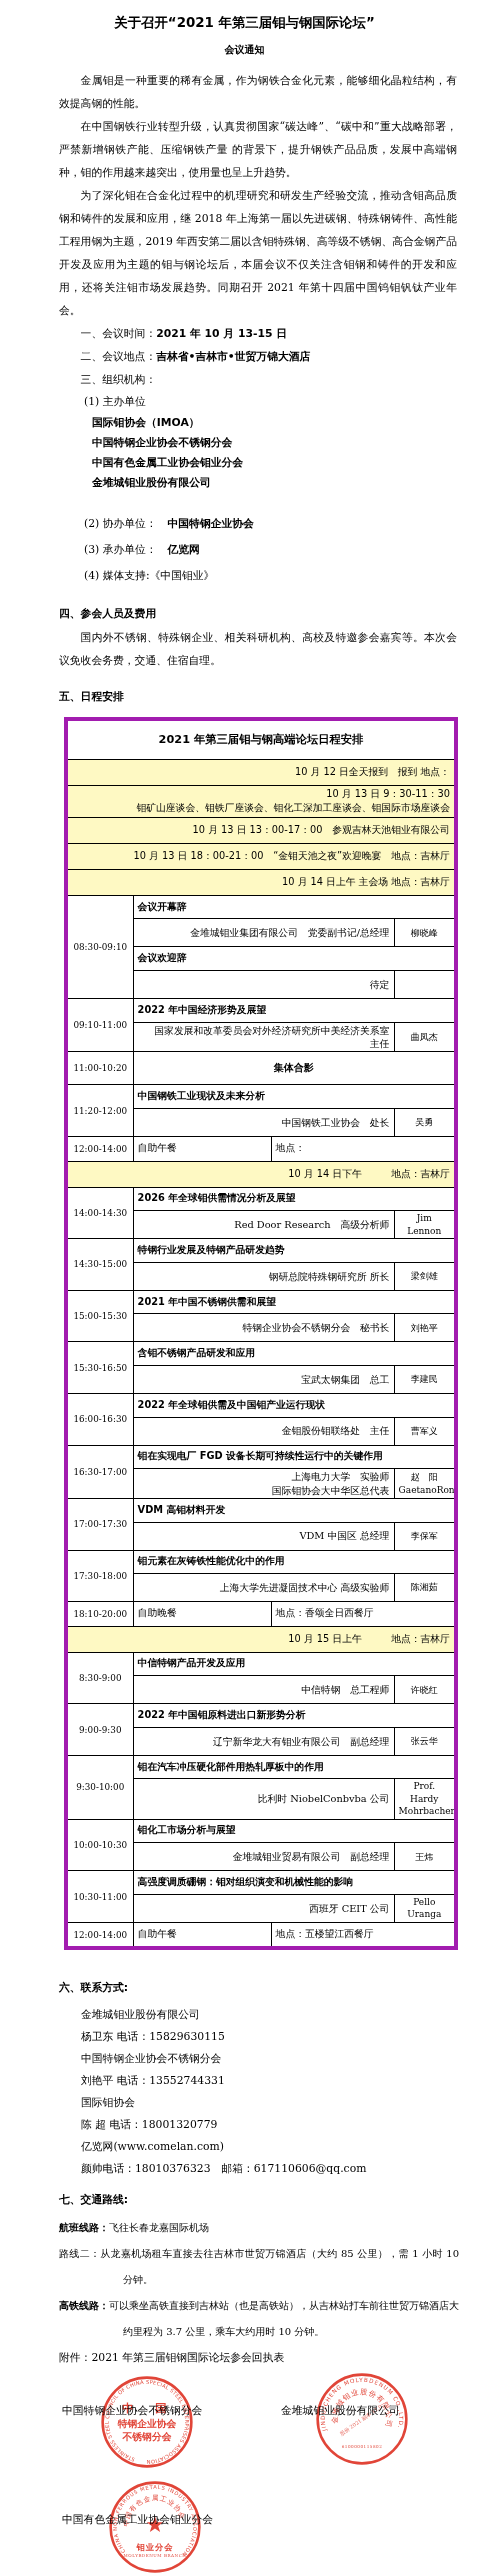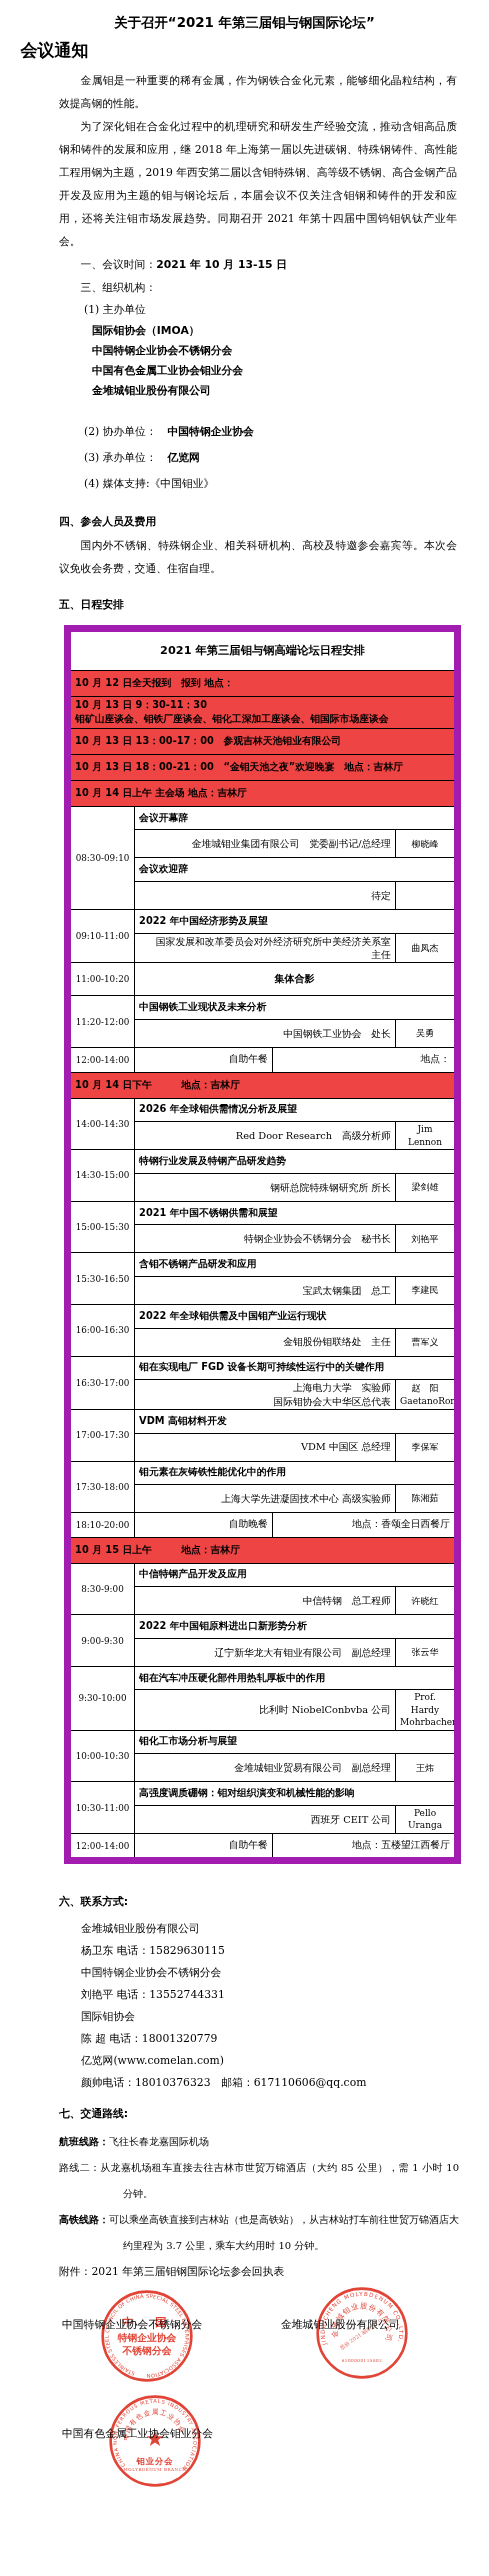--- a/index.html
+++ b/index.html
@@ -2,56 +2,56 @@
 <html style="font-size:8.2px"><head>
 <meta charset="utf-8">
 <style>
   html,body{margin:0;padding:0;background:#ffffff;}
   .page{position:relative;width:489px;height:3091px;margin:0 auto;background:#fff;color:#000;
         font-family:"DejaVu Serif","Liberation Serif",serif;overflow:hidden;}
   .pre{white-space:pre-line;}
 
   .doc-title1{margin:13.4px 20.6px 0 20.6px;text-align:center;font-size:13.4px;font-weight:bold;
               font-family:"DejaVu Sans","Liberation Sans",sans-serif;line-height:20.6px;}
-  .doc-title2{margin:7.2px 20.6px 0 20.6px;font-size:17px;font-weight:bold;
-              font-family:Liberation Serif, serif;line-height:19.6px;}
+  .doc-title2{margin:7.2px 20.6px 0 20.6px;text-align:center;font-size:10px;font-weight:bold;
+              font-family:Liberation Mono, monospace;line-height:19.6px;}
 
   .body-text{margin:8.2px 32px 0 59px;}
   .body-text p{margin:0;font-size:10.8px;line-height:23px;text-indent:21.6px;text-align:justify;}
 
   .meta-line{margin:0 32px 0 59px;font-size:10.8px;line-height:23px;text-indent:21.6px;}
   .meta-line b{font-family:"DejaVu Sans","Liberation Sans",sans-serif;}
 
   .org-title{margin:0 32px 0 59px;font-size:10.8px;line-height:23px;text-indent:21.6px;}
   .org-sub{margin:0 32px 0 59px;font-size:10.8px;line-height:21.6px;text-indent:25px;}
   .org-host{margin:0 32px 0 59px;font-size:10.8px;line-height:20px;text-indent:33px;font-weight:bold;
             font-family:"DejaVu Sans","Liberation Sans",sans-serif;}
   .org-item{margin:0 32px 0 59px;font-size:10.8px;line-height:26px;text-indent:25px;}
   .org-item b{font-family:"DejaVu Sans","Liberation Sans",sans-serif;}
 
   .sec-header{margin:17.5px 32px 0 59px;font-size:10.8px;font-weight:bold;line-height:16.5px;
               font-family:"DejaVu Sans","Liberation Sans",sans-serif;}
   .sec-text{margin:3.1px 32px 0 59px;font-size:10.8px;line-height:23px;text-indent:21.6px;text-align:justify;}
 
   
   table.sched{border-collapse:collapse;table-layout:fixed;width:389px;margin:11.3px 0 0 64px;
-              border:7px solid #a21caf;}
+              border:4px solid #a21caf;}
   table.sched td{border:1px solid #000;padding:1px 4.1px;vertical-align:middle;overflow:hidden;}
   td.t-title{font-size:11.3px;font-weight:bold;text-align:center;height:36px;
              font-family:"DejaVu Sans","Liberation Sans",sans-serif;}
-  td.td-sec{background:#ef4444;text-align:left;font-weight:bold;font-size:9.8px;height:23px;
+  td.td-sec{background:#fef9c3;text-align:right;font-weight:normal;font-size:9.8px;height:23px;
             font-family:"DejaVu Sans","Liberation Sans",sans-serif;white-space:pre-line;line-height:14.4px;}
   td.td-time{text-align:center;font-size:8.8px;padding:1px 1px;}
   td.td-title{font-weight:bold;font-size:9.8px;height:20.6px;padding-left:7.2px;
               font-family:"DejaVu Sans","Liberation Sans",sans-serif;}
   td.td-affil{text-align:right;font-size:9.8px;height:25px;padding-right:5.2px;white-space:pre-line;line-height:13.4px;}
   td.td-speaker{text-align:center;font-size:9px;white-space:pre-line;line-height:12.4px;padding:1px 1px;}
   td.td-full{text-align:center;font-weight:bold;font-size:10px;height:30px;
              font-family:"DejaVu Sans","Liberation Sans",sans-serif;}
-  td.td-meal{text-align:right;font-size:9.8px;height:21.6px;}
+  td.td-meal{text-align:left;font-size:9.8px;height:21.6px;}
 
   .contact-line{margin:0 32px 0 81px;font-size:10.8px;line-height:22px;}
   .contact-first{margin-top:7.2px;}
 
   .trans-p{margin:0 30px 0 59px;font-size:10px;line-height:26px;padding-left:64px;text-indent:-64px;
            text-align:justify;}
   .trans-p b{font-family:"DejaVu Sans","Liberation Sans",sans-serif;}
   .attach-line{margin:1px 32px 0 59px;font-size:10.8px;line-height:23px;}
 
   
@@ -63,24 +63,26 @@
 </head>
 <body>
 
 <div class="page">
 
   <div class="doc-title1">关于召开“2021 年第三届钼与钢国际论坛”</div>
   <div class="doc-title2">会议通知</div>
 
   <div class="body-text">
     <p>金属钼是一种重要的稀有金属，作为钢铁合金化元素，能够细化晶粒结构，有效提高钢的性能。</p>
+    <p>在中国钢铁行业转型升级，认真贯彻国家“碳达峰”、“碳中和”重大战略部署，严禁新增钢铁产能、压缩钢铁产量 的背景下，提升钢铁产品品质，发展中高端钢种，钼的作用越来越突出，使用量也呈上升趋势。</p>
     <p>为了深化钼在合金化过程中的机理研究和研发生产经验交流，推动含钼高品质钢和铸件的发展和应用，继 2018 年上海第一届以先进碳钢、特殊钢铸件、高性能工程用钢为主题，2019 年西安第二届以含钼特殊钢、高等级不锈钢、高合金钢产品开发及应用为主题的钼与钢论坛后，本届会议不仅关注含钼钢和铸件的开发和应用，还将关注钼市场发展趋势。同期召开 2021 年第十四届中国钨钼钒钛产业年会。</p>
   </div>
 
   <div class="meta-line"><span>一、会议时间：</span><b>2021 年 10 月 13-15 日</b></div>
+  <div class="meta-line"><span>二、会议地点：</span><b>吉林省•吉林市•世贸万锦大酒店</b></div>
 
   <div class="org-title">三、组织机构：</div>
   <div class="org-sub">(1) 主办单位</div>
   <div class="org-host">国际钼协会（IMOA）</div>
   <div class="org-host">中国特钢企业协会不锈钢分会</div>
   <div class="org-host">中国有色金属工业协会钼业分会</div>
   <div class="org-host">金堆城钼业股份有限公司</div>
   <div class="org-item" style="margin-top:18px;"><span>(2) 协办单位：</span>　<b>中国特钢企业协会</b></div>
   <div class="org-item"><span>(3) 承办单位：</span>　<b>亿览网</b></div>
   <div class="org-item"><span>(4) 媒体支持:</span><span>《中国钼业》</span></div>

